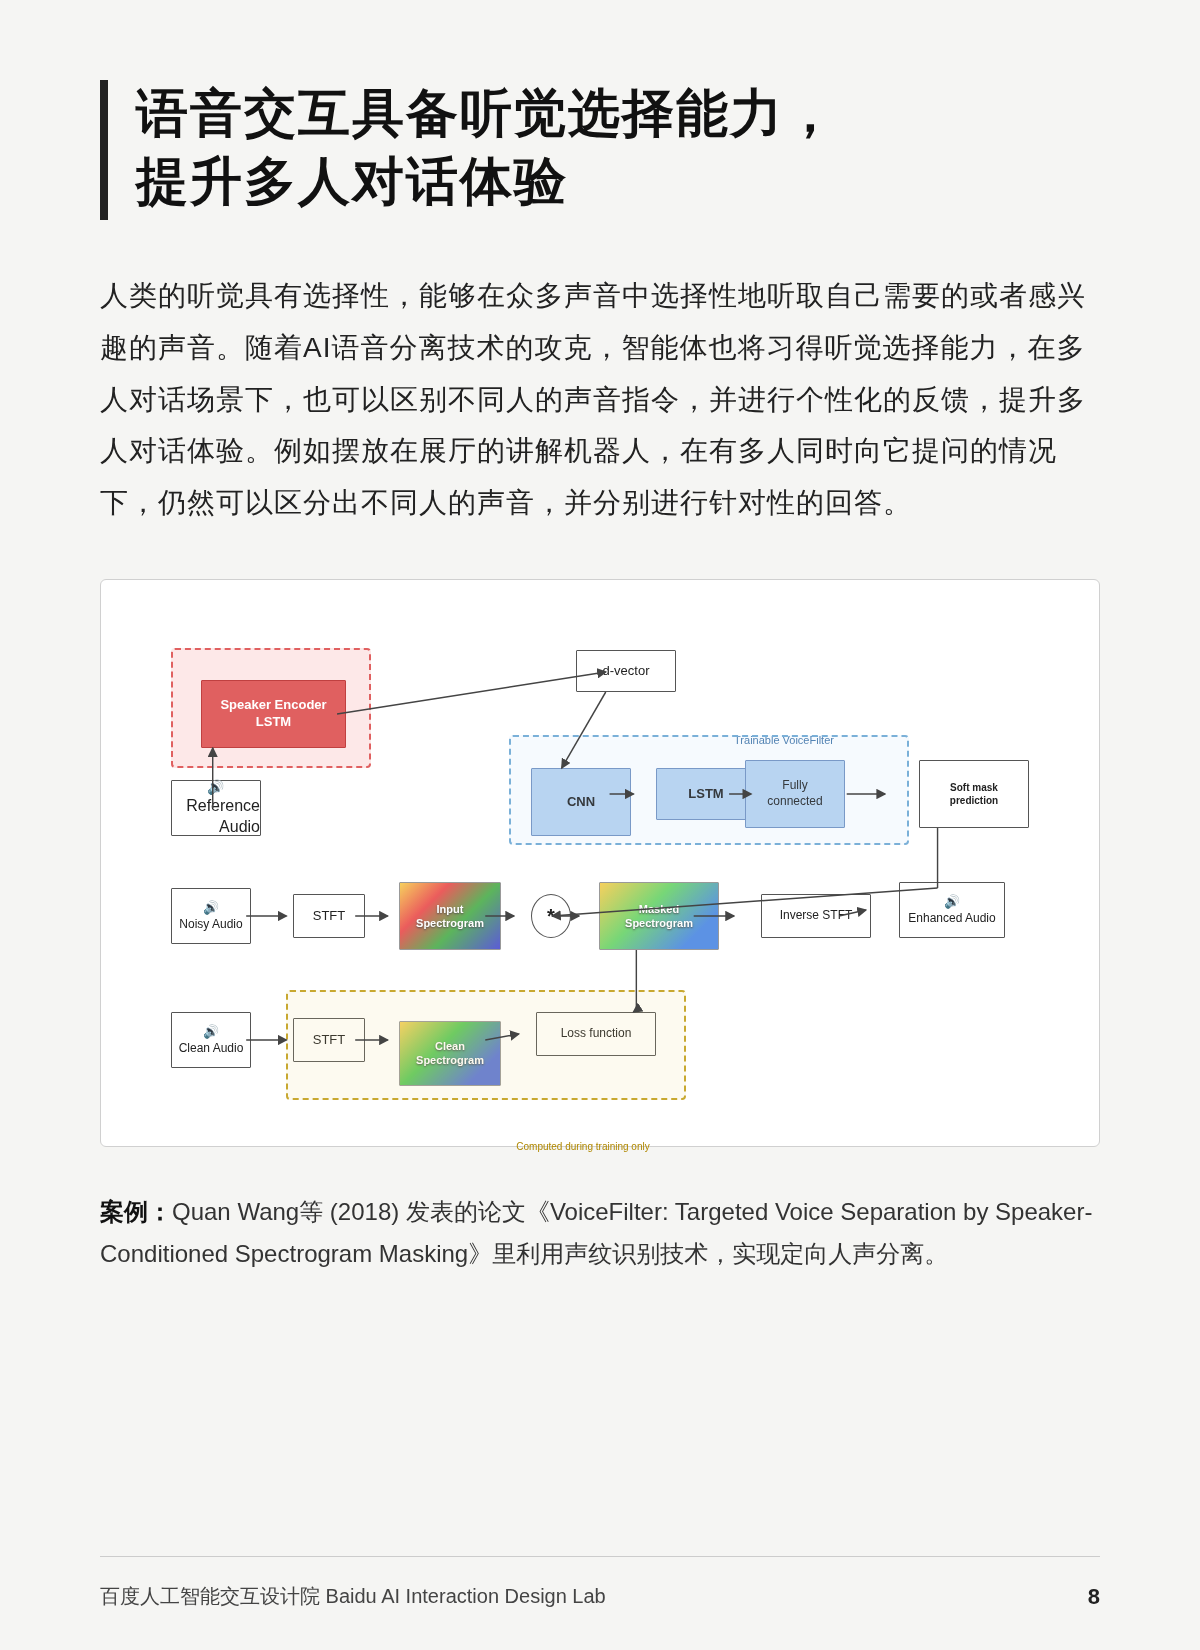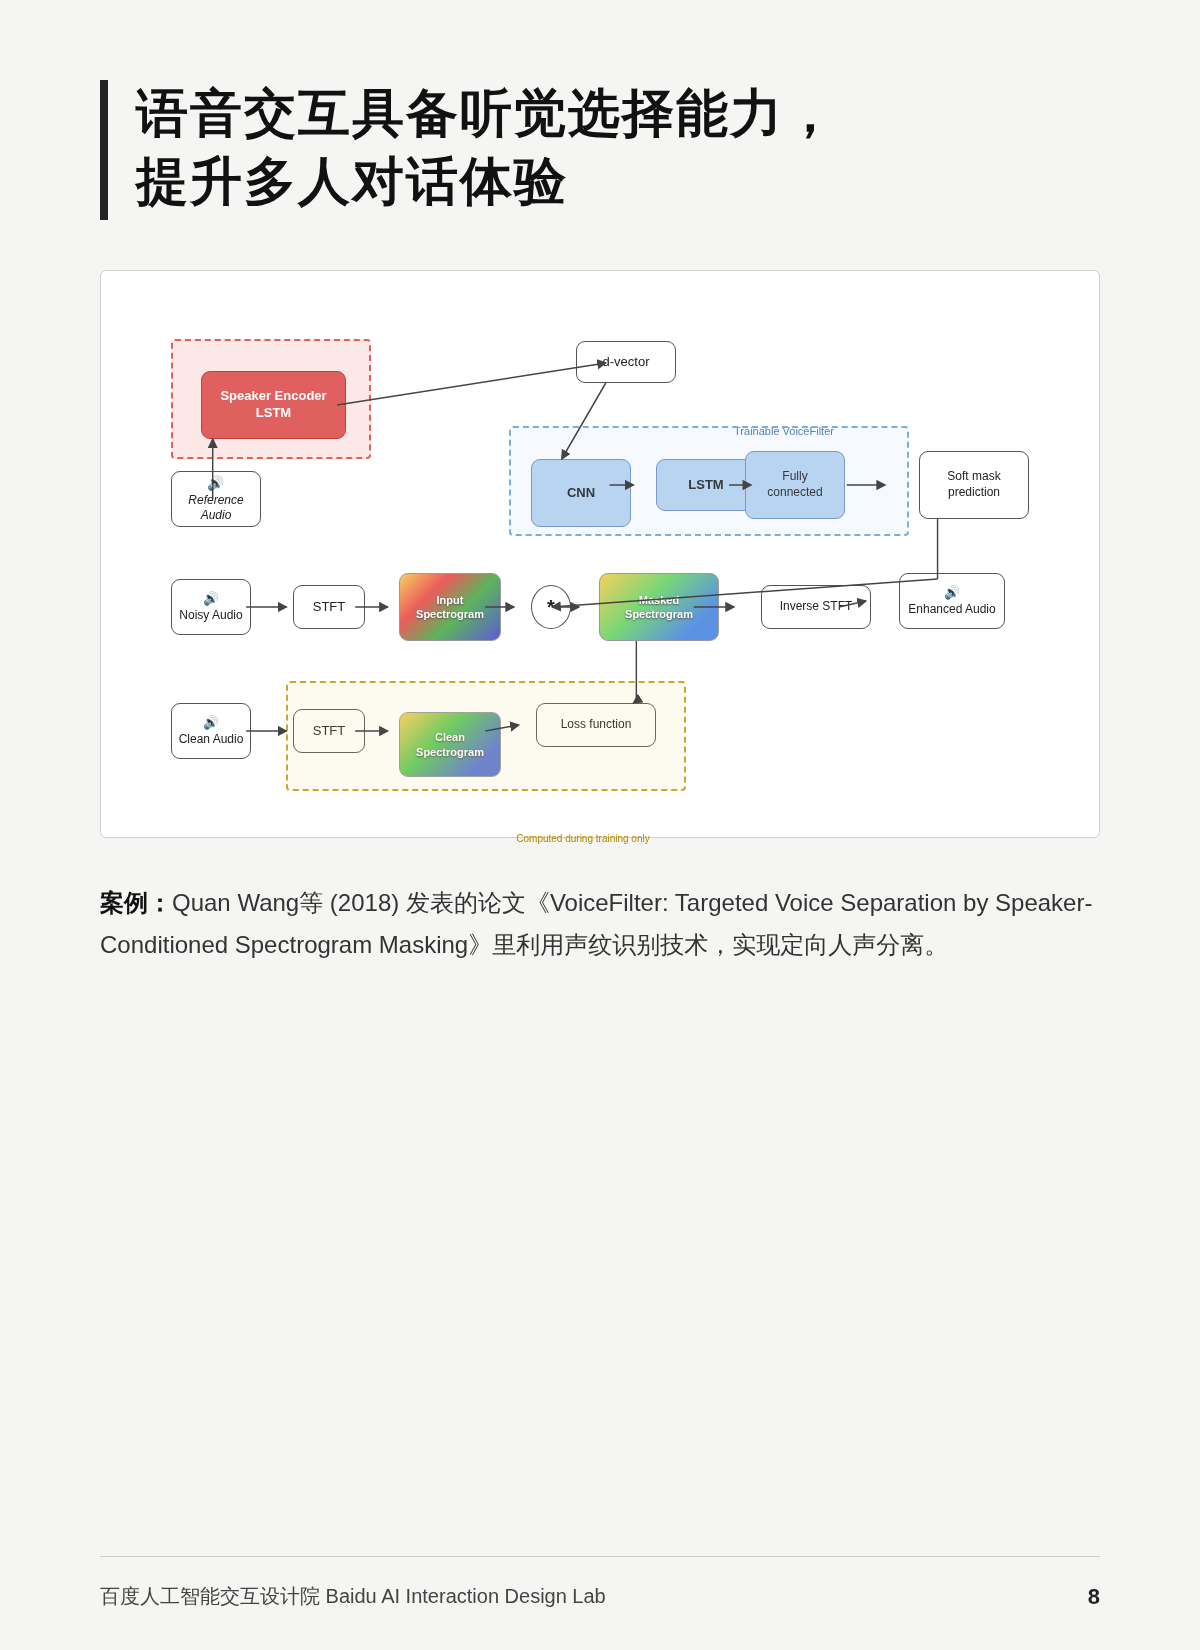--- a/index.html
+++ b/index.html
@@ -72,21 +72,21 @@
       position: absolute;
       border: 1.5px solid #555;
       background: #fff;
       text-align: center;
       display: flex;
       align-items: center;
       justify-content: center;
       font-size: 13px;
       color: #222;
       line-height: 1.3;
-      border-radius: 9px;
+      border-radius: 1px;
     }
 
     .box.speaker-encoder {
       left: 60px; top: 60px;
       width: 145px; height: 68px;
       background: #e06060;
       border: 1.5px solid #c04040;
       color: #fff;
       font-weight: 600;
       font-size: 13px;
@@ -327,56 +327,57 @@
 <div class="page">
 
   <div class="title-section">
     <div class="title-bar"></div>
     <div class="title-text">
       <span>语音交互具备听觉选择能力，</span><br>
       <span>提升多人对话体验</span>
     </div>
   </div>
 
+  <div class="body-text">人类的听觉具有选择性，能够在众多声音中选择性地听取自己需要的或者感兴趣的声音。随着AI语音分离技术的攻克，智能体也将习得听觉选择能力，在多人对话场景下，也可以区别不同人的声音指令，并进行个性化的反馈，提升多人对话体验。例如摆放在展厅的讲解机器人，在有多人同时向它提问的情况下，仍然可以区分出不同人的声音，并分别进行针对性的回答。</div>
 
   <div class="diagram-container">
     <div class="diagram">
 
       <div class="box pink-region"></div>
       <div class="box trained-label" style="font-size:12px;color:#c04040;font-style:italic;border:none;background:transparent;left:42px;top:34px;width:180px;height:20px;display:flex;align-items:center;justify-content:center;">Trained separately</div>
 
       <div class="box speaker-encoder">
         <span style="white-space:pre-line;">Speaker Encoder
 LSTM</span>
       </div>
 
       <div class="box reference-audio">
         <div>
           <div style="font-size:14px;text-align:center;">🔊</div>
-          <div style="text-align:center;font-size:12px;font-style:italic;">Reference
+          <div style="text-align:right;font-size:16px;">Reference
 Audio</div>
         </div>
       </div>
 
       <div class="box blue-region"></div>
       <div class="box trainable-label" style="font-size:11px;color:#4477aa;left:528px;top:110px;width:230px;border:none;background:transparent;">Trainable VoiceFilter</div>
 
       <div class="box dvector">d-vector</div>
 
       <div class="box cnn">CNN</div>
 
       <div class="box lstm-main">LSTM</div>
 
       <div class="box fully-connected">
         <span style="white-space:pre-line;font-size:12px;">Fully
 connected</span>
       </div>
 
       <div class="box soft-mask">
-        <span style="white-space:pre-line;font-size:12px;">Soft mask
+        <span style="white-space:pre-line;font-size:10px;font-weight:bold;">Soft mask
 prediction</span>
       </div>
 
       <div class="box noisy-audio">
         <div style="text-align:center;">
           <div style="font-size:13px;">🔊</div>
           <div style="font-size:12px;">Noisy
 Audio</div>
         </div>
       </div>

